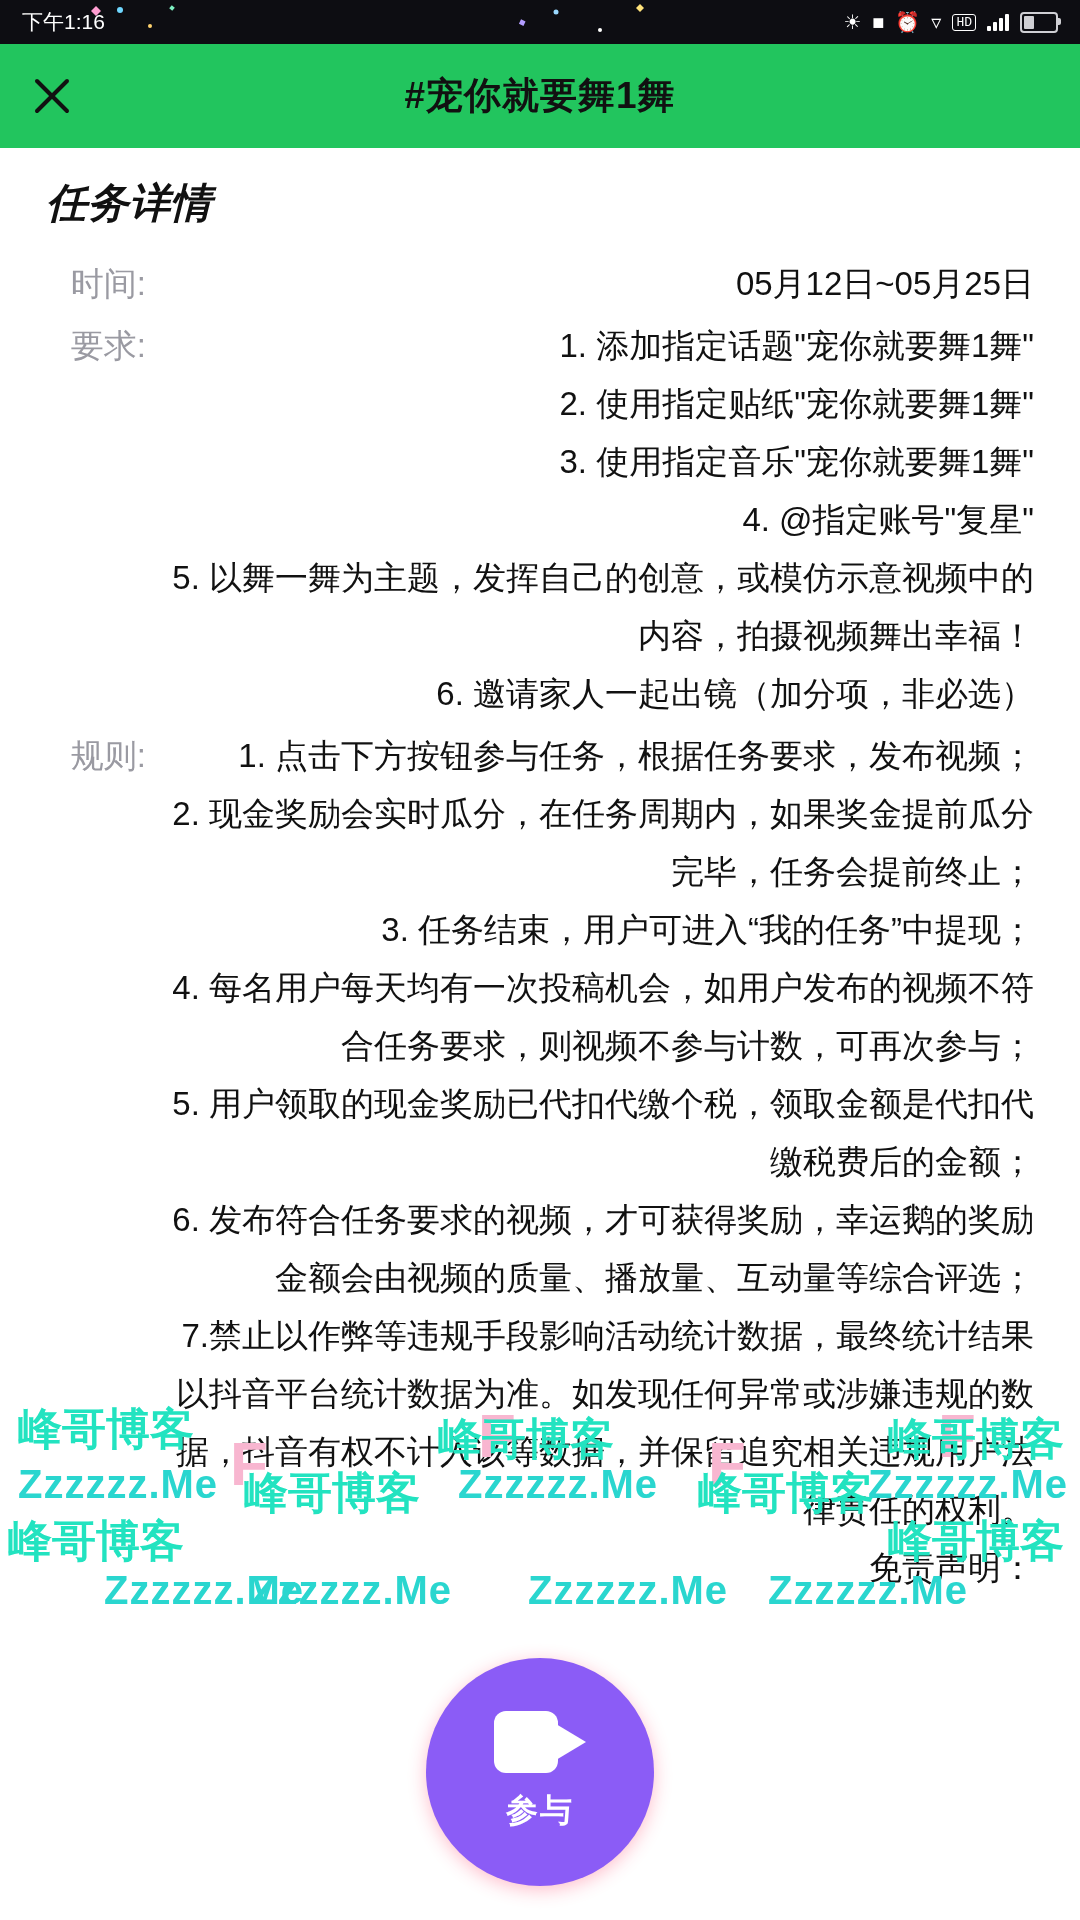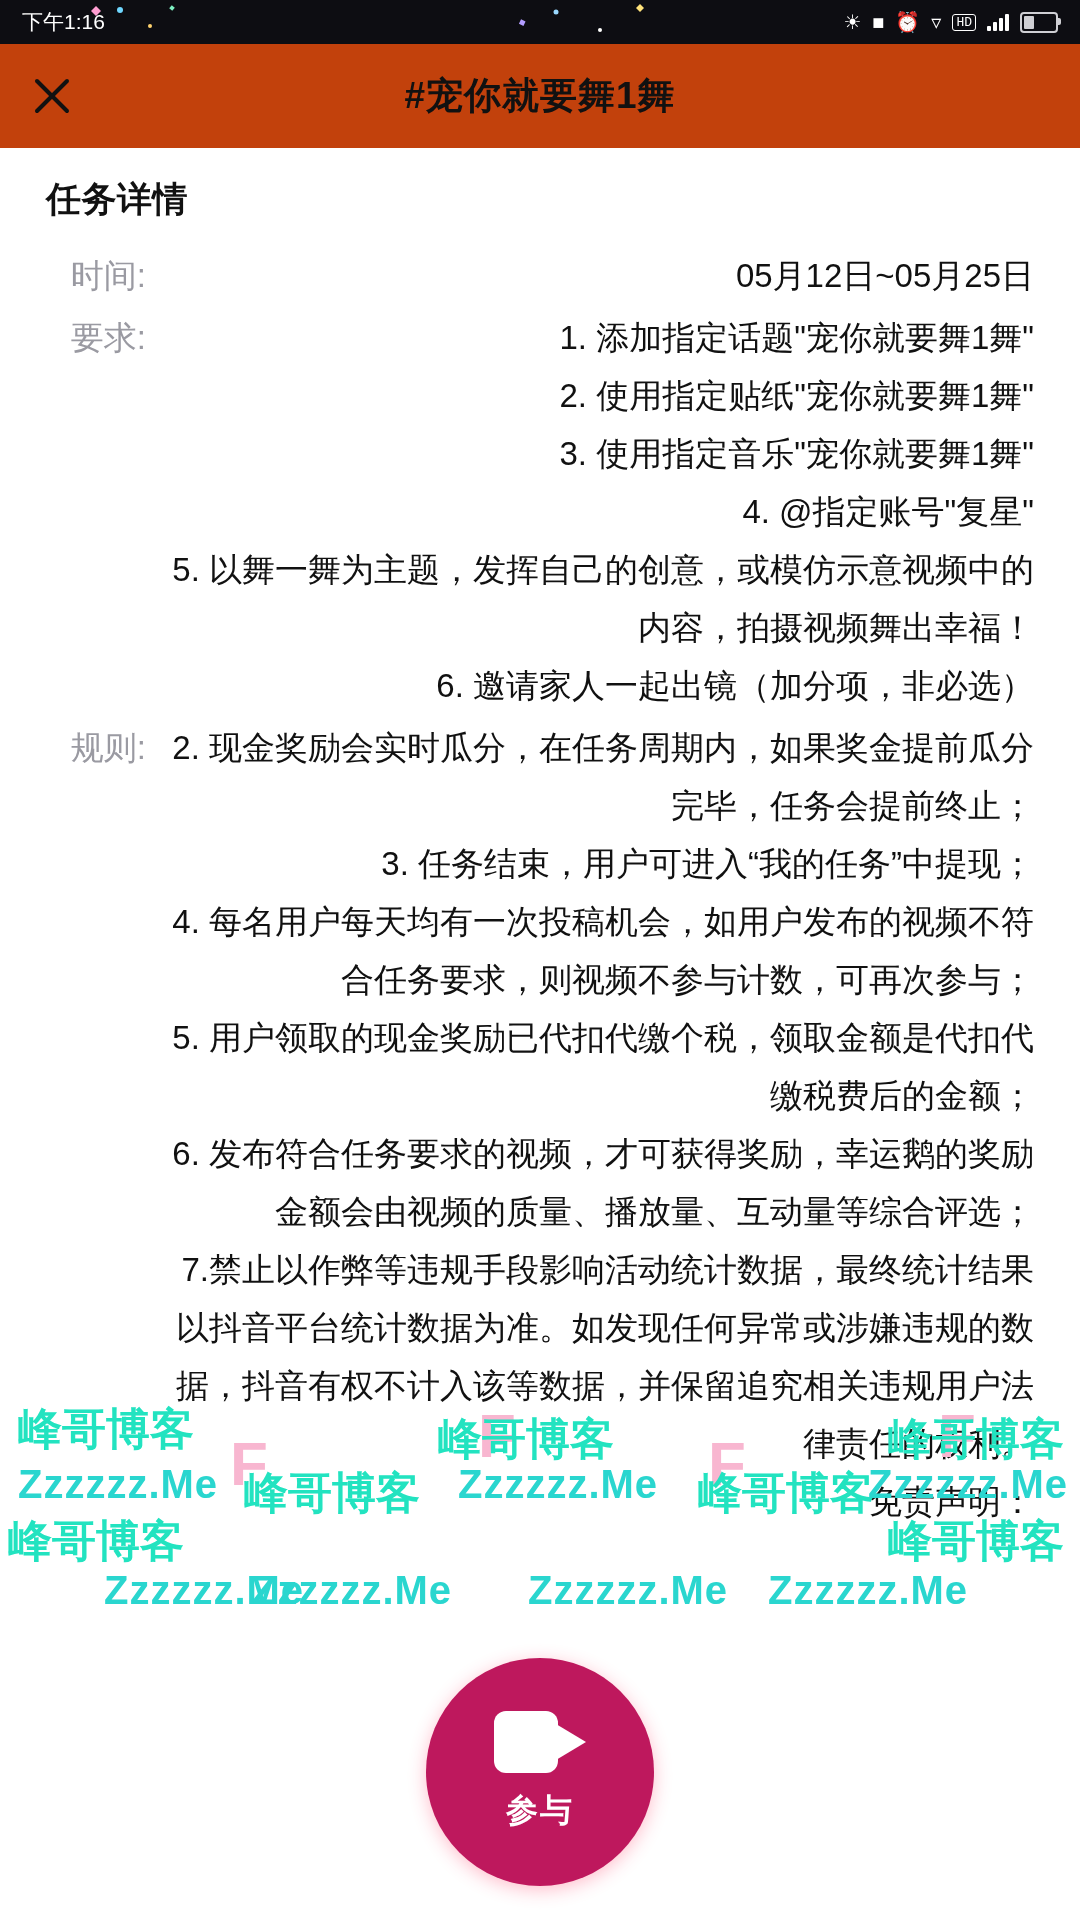--- a/index.html
+++ b/index.html
@@ -102,21 +102,21 @@
     pointer-events: none;
     z-index: 21;
   }
 
   
   .header {
     position: absolute;
     top: 44px; left: 0;
     width: 1080px;
     height: 104px;
-    background: #c2410c;
+    background: #22c55e;
     display: flex;
     align-items: center;
     z-index: 10;
   }
   .close-btn {
     width: 104px;
     height: 104px;
     display: flex;
     align-items: center;
     justify-content: center;
@@ -141,25 +141,26 @@
     position: absolute;
     top: 148px; left: 0;
     width: 1080px;
     height: 1772px;
     background: #ffffff;
     overflow: hidden;
     padding: 0 46px 0 46px;
     box-sizing: border-box;
   }
   .section-title {
-    font-size: 35px;
+    font-size: 41px;
     font-weight: bold;
     color: #111111;
     margin: 28px 0 24px 0;
     letter-spacing: 0.5px;
+    font-style: italic;
   }
 
   .row {
     display: flex;
     align-items: flex-start;
     margin-bottom: 4px;
   }
   .row-label {
     flex: 0 0 110px;
     color: #9a9aa2;
@@ -188,21 +189,21 @@
     bottom: 34px;
     transform: translateX(-50%);
     width: 228px;
     height: 228px;
     z-index: 15;
   }
   .cta-circle {
     width: 228px;
     height: 228px;
     border-radius: 50%;
-    background: #be185d;
+    background: #8b5cf6;
     display: flex;
     flex-direction: column;
     align-items: center;
     justify-content: center;
     cursor: pointer;
     box-shadow: 0 4px 18px rgba(254,44,85,0.30);
   }
   .cta-cam {
     width: 92px;
     height: 62px;
@@ -326,20 +327,21 @@
       <p>3. 使用指定音乐"宠你就要舞1舞"</p>
       <p>4. @指定账号"复星"</p>
       <p>5. 以舞一舞为主题，发挥自己的创意，或模仿示意视频中的内容，拍摄视频舞出幸福！</p>
       <p>6. 邀请家人一起出镜（加分项，非必选）</p>
     </div>
   </div>
 
   <div class="row">
     <div class="row-label">规则:</div>
     <div class="row-body">
+      <p>1. 点击下方按钮参与任务，根据任务要求，发布视频；</p>
       <p>2. 现金奖励会实时瓜分，在任务周期内，如果奖金提前瓜分完毕，任务会提前终止；</p>
       <p>3. 任务结束，用户可进入“我的任务”中提现；</p>
       <p>4. 每名用户每天均有一次投稿机会，如用户发布的视频不符合任务要求，则视频不参与计数，可再次参与；</p>
       <p>5. 用户领取的现金奖励已代扣代缴个税，领取金额是代扣代缴税费后的金额；</p>
       <p>6. 发布符合任务要求的视频，才可获得奖励，幸运鹅的奖励金额会由视频的质量、播放量、互动量等综合评选；</p>
       <p>7.禁止以作弊等违规手段影响活动统计数据，最终统计结果以抖音平台统计数据为准。如发现任何异常或涉嫌违规的数据，抖音有权不计入该等数据，并保留追究相关违规用户法律责任的权利。</p>
       <p>免责声明：</p>
     </div>
   </div>
 </div>

